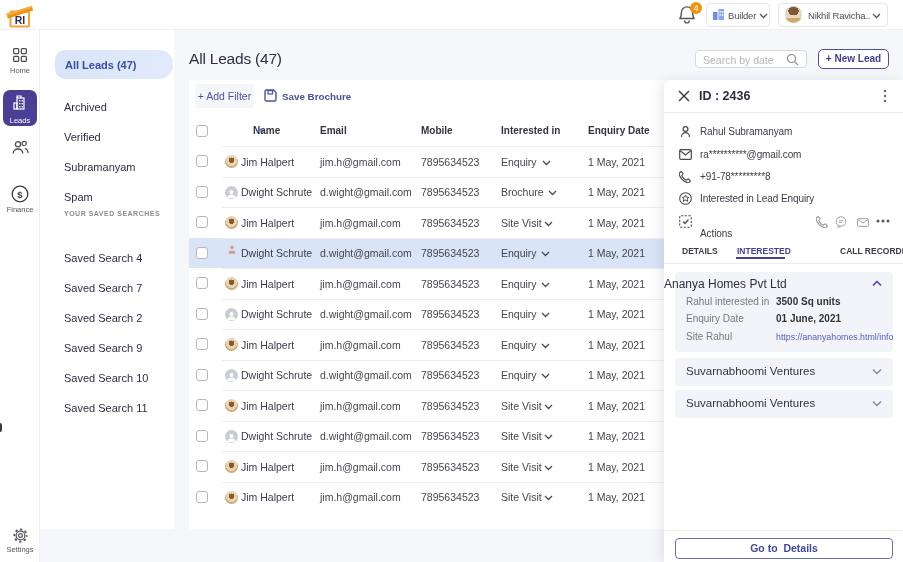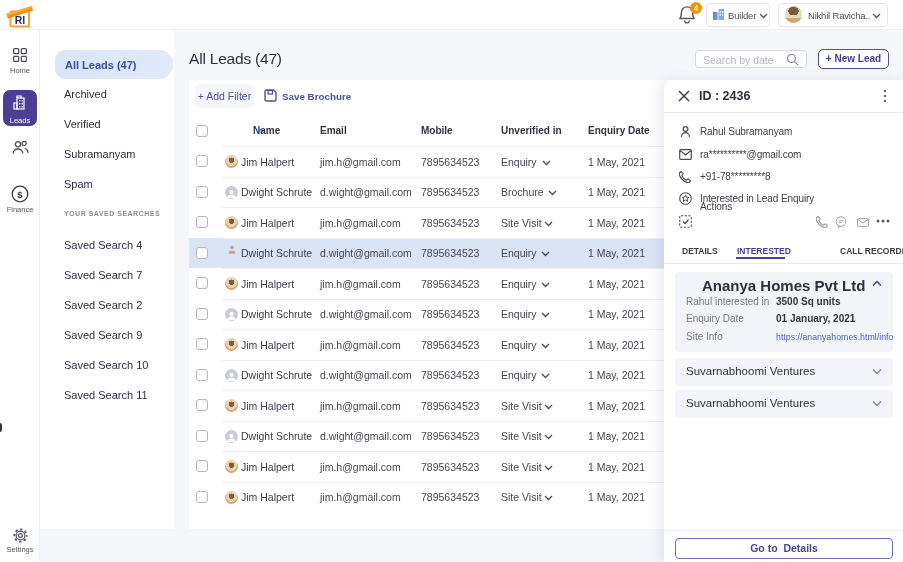--- a/index.html
+++ b/index.html
@@ -8,21 +8,21 @@
 .ab{position:absolute;}
 
 #topbar{left:0;top:0;width:903px;height:30px;background:#fff;border-bottom:1px solid #eef0f4;}
 
 #rail{left:0;top:30px;width:40px;height:532px;background:#fff;border-right:1px solid #eef0f4;}
 .raillabel{font-size:7.5px;color:#55555f;display:block;margin-top:1px;}
 #leadstile{left:3px;top:90px;width:34px;height:36px;background:#4a3f94;border-radius:7px;color:#fff;text-align:center;}
 #leadstile .raillabel{color:#fff;}
 
 #side{left:40px;top:30px;width:134px;height:499px;background:#fff;}
-.navitem{left:64px;font-size:11px;color:#2d2d45;white-space:nowrap;}
+.navitem{left:64px;font-size:11px;color:#2d2d45;white-space:nowrap;margin-top:13px;}
 #allleadspill{left:55px;top:50px;width:118px;height:29px;background:linear-gradient(90deg,#d9e5f8,#e0eafb);border-radius:10px 14px 14px 10px;}
 #allleadstxt{left:65px;top:59px;font-size:11px;font-weight:bold;color:#3a4da5;}
 .savedlabel{left:64px;top:210px;font-size:7px;letter-spacing:0.5px;color:#8b8b95;font-weight:bold;white-space:nowrap;}
 
 #heading{left:189px;top:50px;font-size:15.5px;letter-spacing:-0.2px;color:#2e2e3f;}
 #card{left:189px;top:80px;width:714px;height:449px;background:#fff;}
 #searchbox{left:695px;top:50px;width:112px;height:18px;background:#fff;border:1px solid #d6d6de;border-radius:4px;}
 #searchph{left:703px;top:54px;font-size:10.5px;color:#b4b4bc;}
 #newlead{left:818px;top:49px;width:71px;height:20px;background:#fff;border:1.2px solid #4a51a3;border-radius:5px;text-align:center;line-height:18px;font-size:10px;font-weight:bold;color:#3f3f8f;}
 #addfilter{left:195px;top:84px;width:59px;height:24px;background:#f5f6fa;border-radius:4px;text-align:center;line-height:24px;font-size:10.5px;color:#4b51a0;}
@@ -156,21 +156,21 @@
 <div class="ab" id="savesegment">Save Brochure</div>
 <div class="ab" id="hilite"></div>
 
 <div class="ab cb" style="left:196px;top:125px;"></div>
 <div class="ab hrow" style="left:225px;top:125px;padding-left:28px;">Name</div>
 <svg class="ab" style="left:256px;top:128px;" width="8" height="6" viewBox="0 0 9 6">
     <polyline points="1,4.5 4.5,1 8,4.5" fill="none" stroke="#4b6fd6" stroke-width="1.4"></polyline>
   </svg>
 <div class="ab hrow" style="left:320px;top:125px;">Email</div>
 <div class="ab hrow" style="left:421px;top:125px;">Mobile</div>
-<div class="ab hrow" style="left:501px;top:125px;">Unverified in</div>
+<div class="ab hrow" style="left:501px;top:125px;">Interested in</div>
 <div class="ab hrow" style="left:588px;top:125px;">Enquiry Date</div>
 <div class="ab rowline" style="top:146px;"></div>
 <div id="rows">
 <div class="ab cb" style="left:196px;top:155.0px;"></div>
 <div class="ab avjim" style="left:225px;top:155.0px;"></div>
 <div class="ab cell" style="left:241px;top:155.5px;">Jim Halpert</div>
 <div class="ab cell2" style="left:320px;top:155.5px;">jim.h@gmail.com</div>
 <div class="ab cell2" style="left:421px;top:155.5px;">7895634523</div>
 <div class="ab cell2" style="left:501px;top:155.5px;width:70px;">Enquiry<svg width="9" height="6" viewBox="0 0 9 6" style="position:absolute;top:4px;left:41px;">
         <polyline points="1,1 4.5,4.5 8,1" fill="none" stroke="#4a4a55" stroke-width="1.3"></polyline>
@@ -332,21 +332,21 @@
 <div class="ab prow" style="left:700px;top:171px;">+91-78*********8</div>
 <svg class="ab" style="left:679px;top:192px;" width="13" height="13" viewBox="0 0 13 13">
   <circle cx="6.5" cy="6.5" r="5.8" fill="none" stroke="#4a4a55" stroke-width="1.1"></circle>
   <path d="M6.5,3 l1,2.2 2.4,0.2 -1.8,1.6 0.6,2.4 -2.2,-1.3 -2.2,1.3 0.6,-2.4 -1.8,-1.6 2.4,-0.2 z" fill="none" stroke="#4a4a55" stroke-width="1"></path>
 </svg>
 <div class="ab prow" style="left:700px;top:193px;">Interested in Lead Enquiry</div>
 <svg class="ab" style="left:679px;top:215px;" width="13" height="13" viewBox="0 0 13 13">
   <rect x="0.7" y="0.7" width="11.6" height="11.6" rx="1.5" fill="none" stroke="#4a4a55" stroke-width="1.1" stroke-dasharray="2.2,1.4"></rect>
   <polyline points="4,6.5 6,8.5 9.5,4.5" fill="none" stroke="#4a4a55" stroke-width="1.2"></polyline>
 </svg>
-<div class="ab prow" style="left:700px;top:201px;">Actions</div>
+<div class="ab prow" style="left:700px;top:228px;">Actions</div>
 <svg class="ab" style="left:816px;top:215px;" width="13" height="13" viewBox="0 0 13 13">
   <path d="M2,1.5 l2.2,2.2 -1.4,2 a9,9 0 0 0 4.5,4.5 l2,-1.4 2.2,2.2 -1.5,1.7 c-4,0.5 -10.5,-5.5 -9.7,-9.7 z" fill="none" stroke="#9a9aa4" stroke-width="1.1" stroke-linejoin="round"></path>
 </svg>
 <svg class="ab" style="left:835px;top:216px;" width="12" height="12" viewBox="0 0 14 14">
   <circle cx="7" cy="6.5" r="5.6" fill="none" stroke="#9a9aa4" stroke-width="1.1"></circle>
   <path d="M4,11 l-0.6,2.4 2.6,-1.4" fill="none" stroke="#9a9aa4" stroke-width="1.1"></path>
   <line x1="4.6" y1="5.5" x2="9.4" y2="5.5" stroke="#9a9aa4" stroke-width="1"></line>
   <line x1="4.6" y1="7.6" x2="8" y2="7.6" stroke="#9a9aa4" stroke-width="1"></line>
 </svg>
 <svg class="ab" style="left:857px;top:218px;" width="12" height="9" viewBox="0 0 15 11">
@@ -359,29 +359,29 @@
     <circle cx="12" cy="2" r="1.5" fill="#55555f"></circle>
 </svg>
 
 <div class="ab tab" style="left:682px;top:246px;">DETAILS</div>
 <div class="ab tab" style="left:737px;top:246px;color:#413fa0;">INTERESTED</div>
 <div class="ab tab" style="left:840px;top:246px;">CALL RECORDINGS</div>
 <div class="ab" style="left:736px;top:257px;width:49px;height:2px;background:#4b3f94;"></div>
 <div class="ab" style="left:664px;top:263px;width:239px;height:1px;background:#e9e9ef;"></div>
 
 <div class="ab pcard" style="top:272px;height:80px;"></div>
-<div class="ab" style="left:702px;top:277px;font-size:15px;font-weight:bold;color:#2e2e3f;">Ananya Homes Pvt Ltd</div>
+<div class="ab" style="left:664px;top:277px;font-size:12px;font-weight:normal;color:#2e2e3f;">Ananya Homes Pvt Ltd</div>
 <svg class="ab" style="left:872px;top:280px;" width="10" height="7" viewBox="0 0 10 7">
     <polyline points="1,5.5 5,1.5 9,5.5" fill="none" stroke="#413fa0" stroke-width="1.5"></polyline>
   </svg>
 <div class="ab plabel" style="left:686px;top:296px;">Rahul interested in</div>
 <div class="ab pval" style="left:776px;top:296px;">3500 Sq units</div>
 <div class="ab plabel" style="left:686px;top:313px;">Enquiry Date</div>
-<div class="ab pval" style="left:776px;top:313px;">01 January, 2021</div>
-<div class="ab plabel" style="left:686px;top:331px;">Site Info</div>
+<div class="ab pval" style="left:776px;top:313px;">01 June, 2021</div>
+<div class="ab plabel" style="left:686px;top:331px;">Site Rahul</div>
 <div class="ab" style="left:776px;top:332px;font-size:8.8px;color:#4f5fc4;white-space:nowrap;">https://ananyahomes.html/info</div>
 <div class="ab pcard" style="top:358px;height:28px;"></div>
 <div class="ab" style="left:686px;top:365px;font-size:11.5px;color:#33333d;">Suvarnabhoomi Ventures</div>
 <svg class="ab" style="left:872px;top:368px;" width="10" height="7" viewBox="0 0 10 7">
     <polyline points="1,1.5 5,5.5 9,1.5" fill="none" stroke="#8a8a94" stroke-width="1.5"></polyline>
   </svg>
 <div class="ab pcard" style="top:390px;height:28px;"></div>
 <div class="ab" style="left:686px;top:397px;font-size:11.5px;color:#33333d;">Suvarnabhoomi Ventures</div>
 <svg class="ab" style="left:872px;top:400px;" width="10" height="7" viewBox="0 0 10 7">
     <polyline points="1,1.5 5,5.5 9,1.5" fill="none" stroke="#8a8a94" stroke-width="1.5"></polyline>

